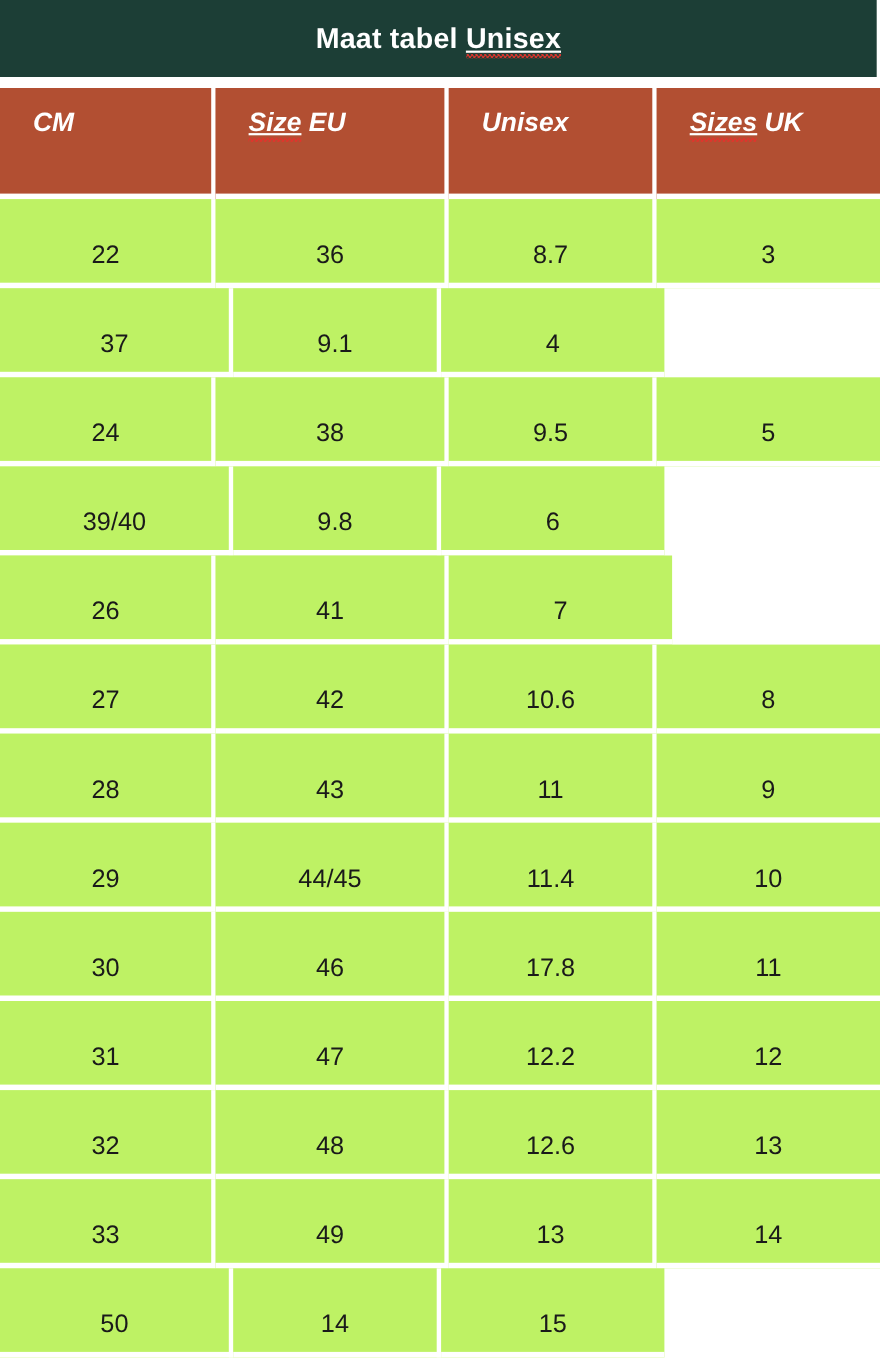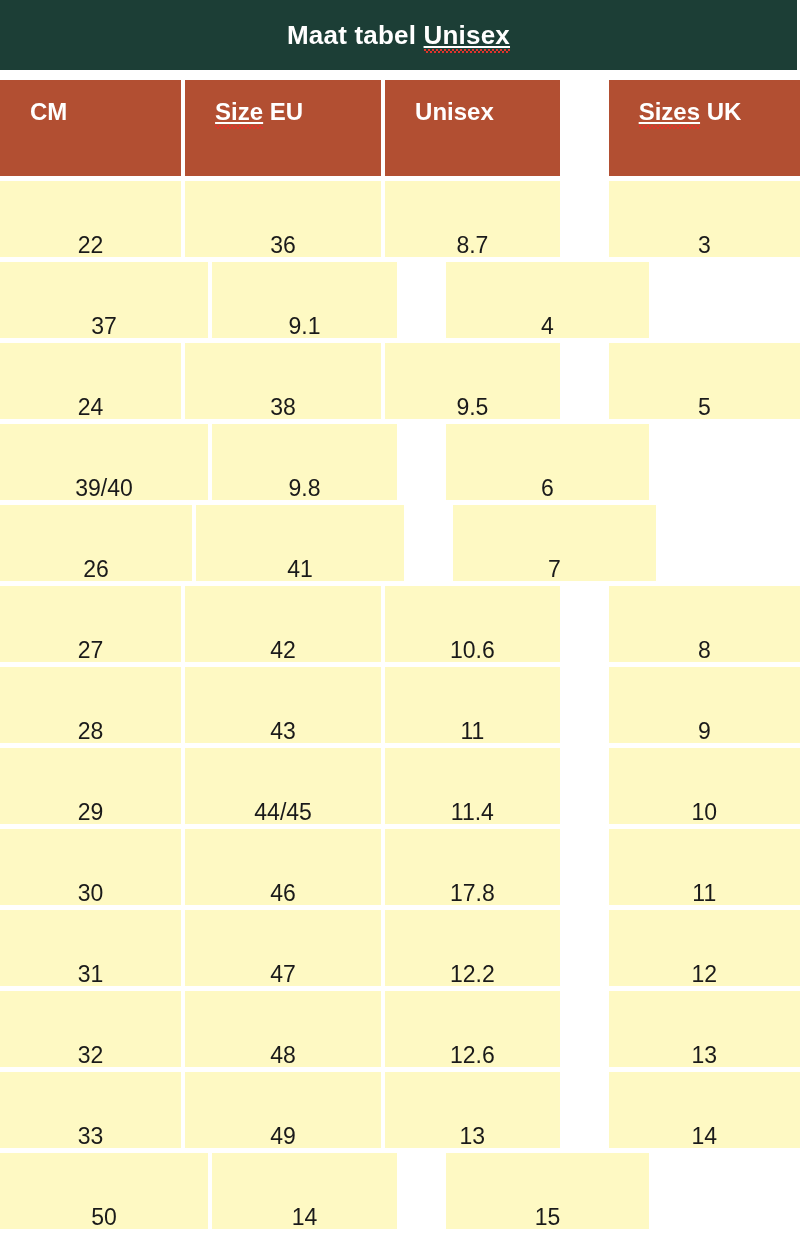--- a/index.html
+++ b/index.html
@@ -74,46 +74,47 @@
     top: 80px;
     width: 800px;
   }
   .row {
     display: flex;
     width: 800px;
   }
 
   .cell {
     box-sizing: border-box;
-    background: #fef9c3;
+    background: #bef264;
     border-right: 4px solid #ffffff;
     border-bottom: 5px solid #ffffff;
     display: flex;
-    align-items: flex-end;
+    align-items: center;
     justify-content: center;
   }
   .c0 { width: 196px; }
   .c1 { width: 212px; }
   .c2 { width: 189px; }
-  .c3 { width: 203px; border-right: none; margin-left: 45px; }
+  .c3 { width: 203px; border-right: none; }
 
   
   .row.head .cell {
     background: #b24f32;
     height: 101px;
     align-items: flex-start;
     justify-content: flex-start;
     padding: 20px 0 0 30px;
   }
   .head-text {
     color: #ffffff;
     font-size: 24px;
     font-weight: bold;
     line-height: 1;
     white-space: nowrap;
+    font-style: italic;
   }
 
   
   .row.body .cell {
     height: 81px;
     padding-top: 24px;
   }
   .cell-text {
     color: #1a1a1a;
     font-size: 23px;

